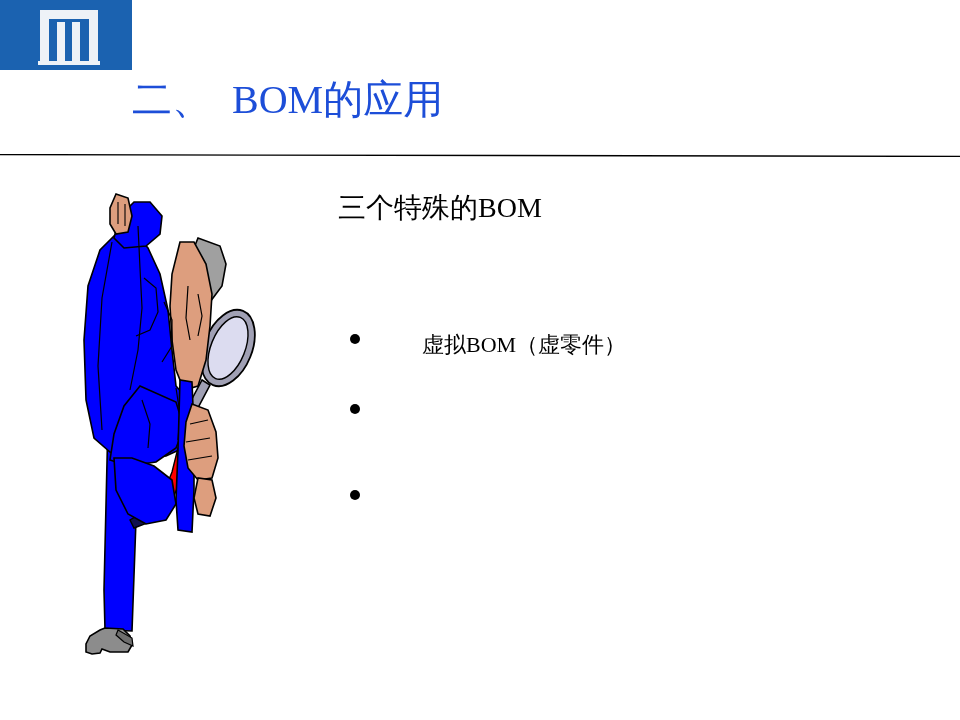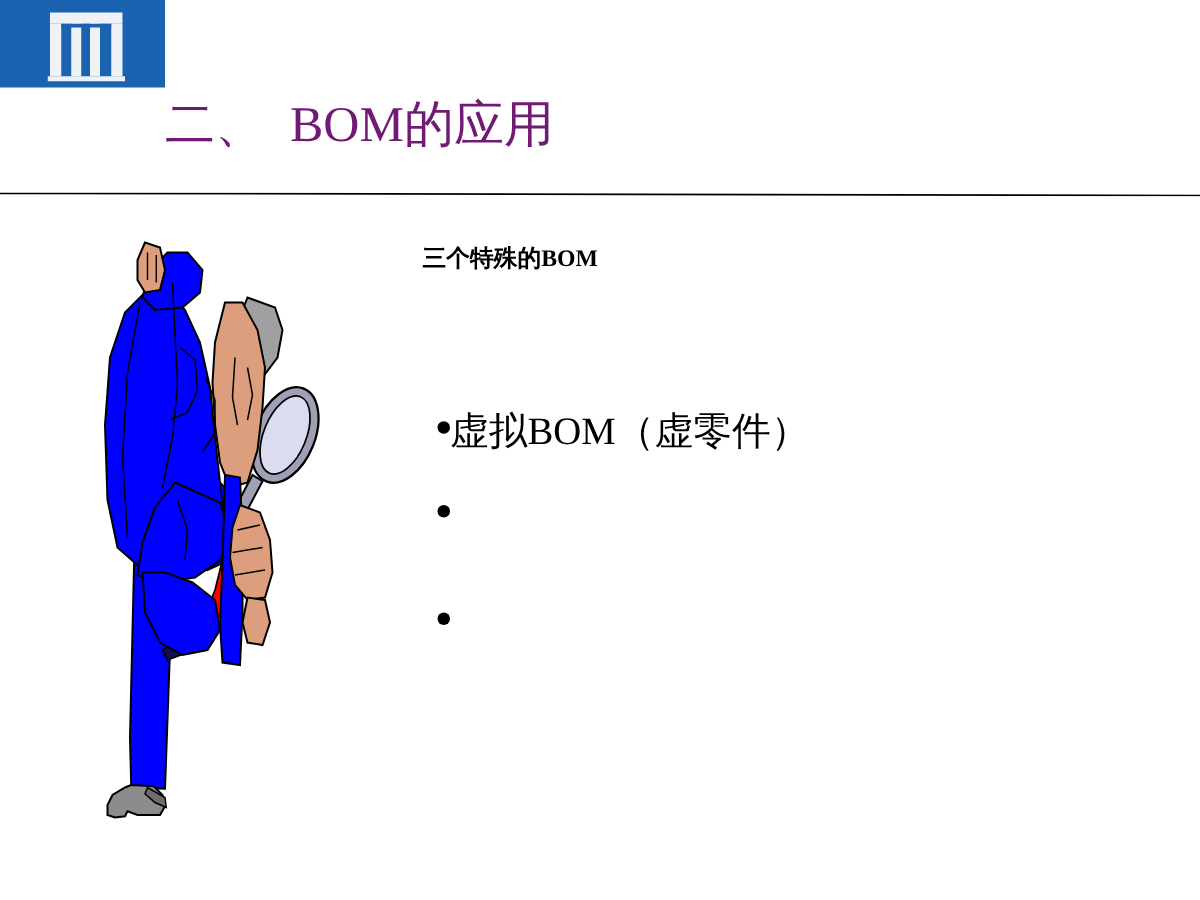--- a/index.html
+++ b/index.html
@@ -35,41 +35,40 @@
   #slide-title {
     position: absolute;
     left: 132px;
     top: 76px;
     width: 700px;
     font-size: 40px;
     line-height: 48px;
     letter-spacing: 0px;
     font-weight: normal;
     white-space: pre;
-    color: #701a75;
+    color: #1d4ed8;
   }
 
   
   #divider {
     position: absolute;
     left: 0px;
     top: 154px;
     width: 960px;
     height: 3px;
   }
 
   
   #subtitle {
     position: absolute;
     left: 338px;
     top: 192px;
-    font-size: 19px;
+    font-size: 28px;
     line-height: 32px;
     white-space: pre;
-    font-weight: bold;
   }
 
   
   #bullet-list {
     position: absolute;
     left: 350px;
     top: 326px;
     width: 560px;
   }
   .bullet-row {
@@ -80,21 +79,22 @@
   .bullet-dot {
     width: 10px;
     height: 10px;
     border-radius: 50%;
     background: #000;
     flex: 0 0 auto;
     position: relative;
     top: -8px;
   }
   .bullet-text {
-    font-size: 31px;
+    margin-left: 62px;
+    font-size: 22px;
     line-height: 38px;
     white-space: pre;
   }
 
   
   #cartoon-figure {
     position: absolute;
     left: 80px;
     top: 190px;
     width: 190px;

